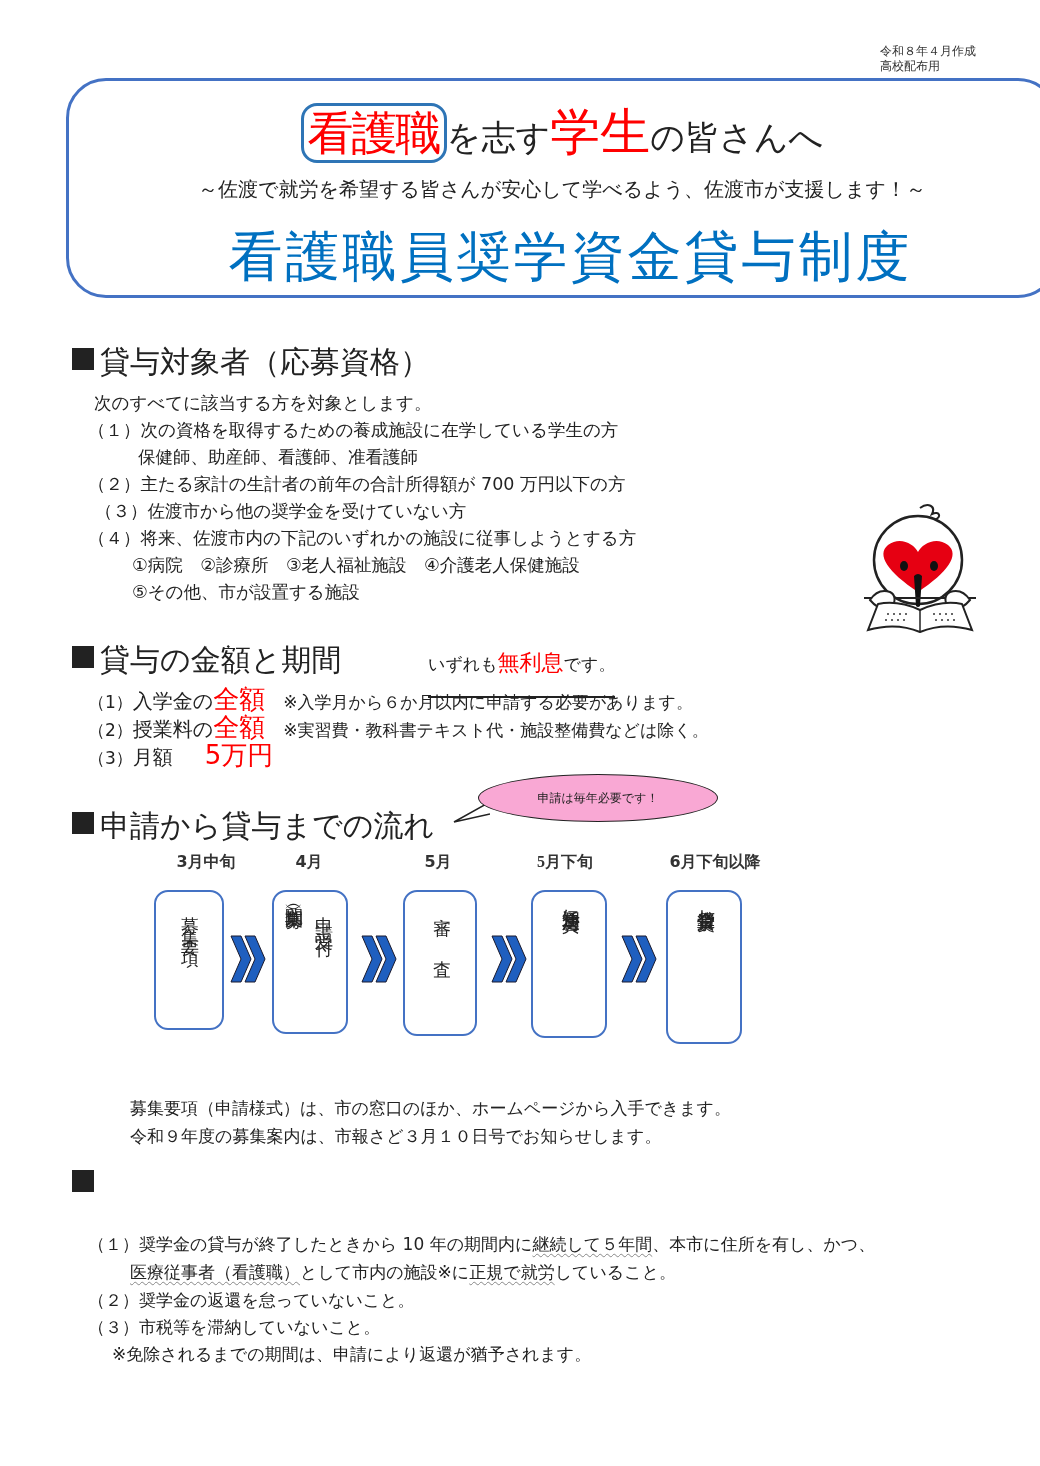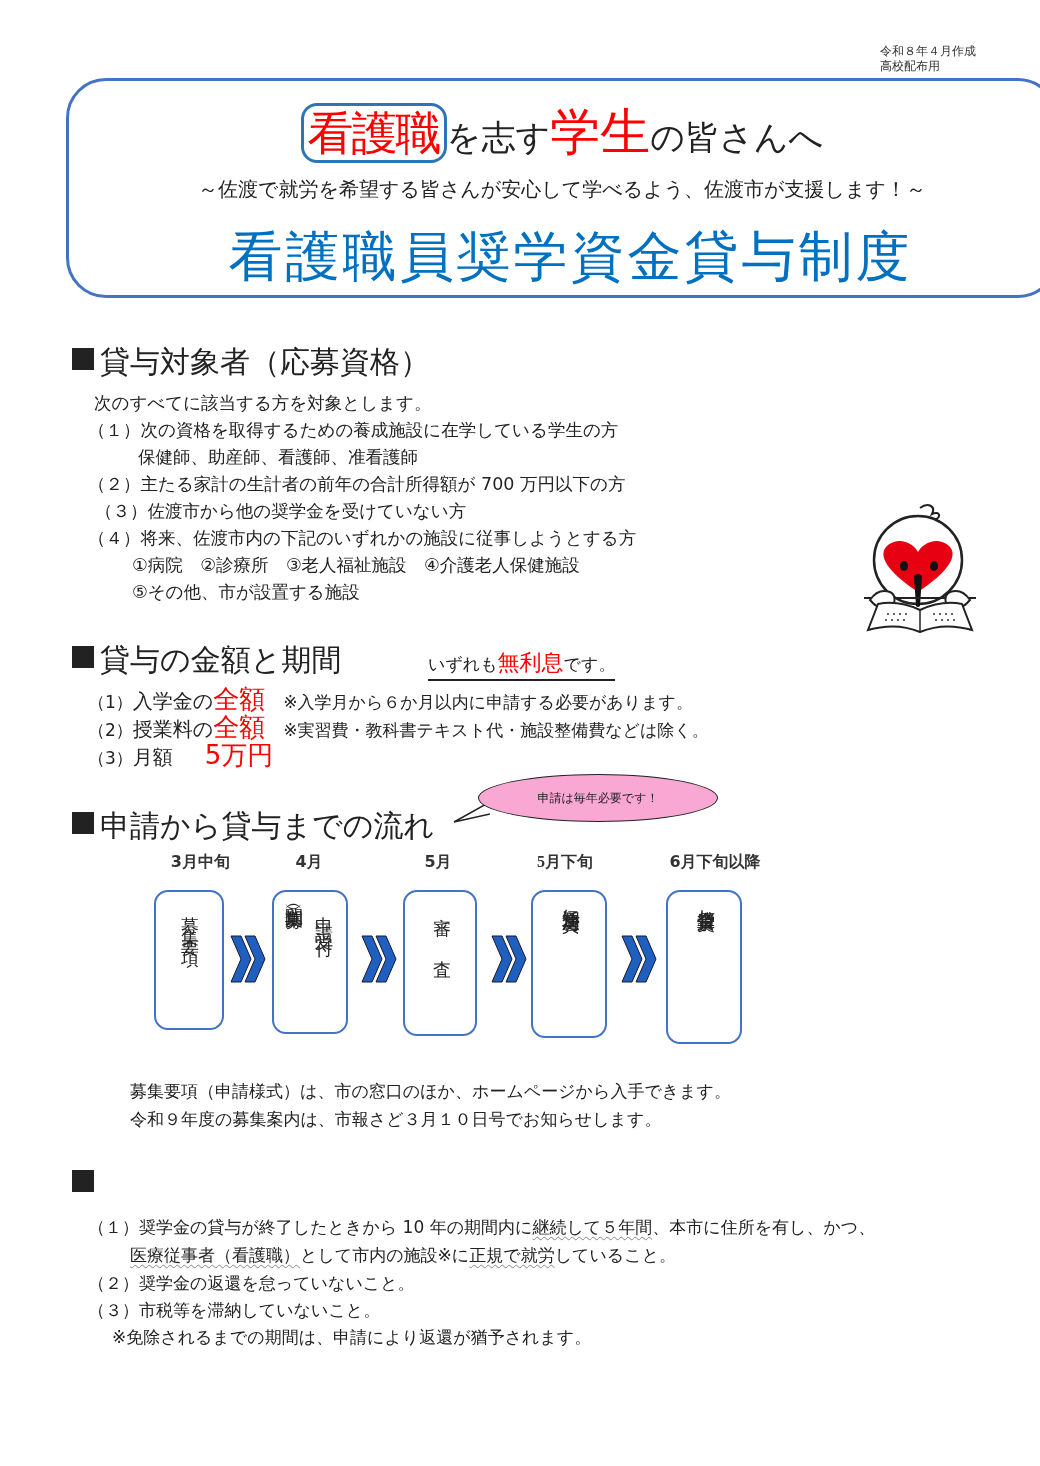--- a/index.html
+++ b/index.html
@@ -14,39 +14,39 @@
   .title-line .badge { font-size: 46px; color: #ff0000; background: #fff; border: 3px solid #2e75b6; border-radius: 16px; padding: 0 4px; letter-spacing: -2px; }
   .title-line .red { font-size: 50px; color: #ff0000; }
   .subtitle { left: 0; right: 0; top: 95px; text-align: center; font-size: 20px; color: #222; white-space: nowrap; }
   .main-title { left: 17px; right: 0; top: 140px; text-align: center; font-size: 54px; color: #0070c0; letter-spacing: 3px; white-space: nowrap; }
 
   .h2 { left: 72px; font-size: 30px; color: #222; white-space: nowrap; }
   .h2 .sq { display: inline-block; width: 22px; height: 22px; background: #222; margin-right: 6px; vertical-align: 2px; }
 
   .p { font-size: 17.5px; color: #222; white-space: nowrap; line-height: 27px; }
 
-  .note-inline { left: 428px; top: 648px; font-size: 17px; white-space: nowrap; border-bottom: 2px solid #222; padding-bottom: 1px; }
+  .note-inline { left: 428px; top: 648px; font-size: 17px; white-space: nowrap; border-bottom: 2px solid #222; padding-bottom: 18px; }
   .note-inline .red { color: #ff0000; font-size: 22px; }
 
   .amount { font-size: 20px; }
   .red { color: #ff0000; }
   .amount .red-big { color: #ff0000; font-size: 26px; }
   .amount .small { font-size: 17px; }
 
   .bubble { left: 478px; top: 774px; width: 240px; height: 48px; border: 1.5px solid #222; border-radius: 50%; background: #f9a8d4; text-align: center; line-height: 46px; font-size: 12px; }
   .bubble-tail { left: 450px; top: 800px; }
 
   .step-label { top: 852px; font-size: 16px; font-weight: bold; color: #333; text-align: center; white-space: nowrap; }
 
   .step-box { top: 890px; border: 2px solid #4472c4; border-radius: 14px; background: #fff; }
   .vtext { writing-mode: vertical-rl; text-orientation: upright; font-size: 18px; color: #222; position: absolute; letter-spacing: 4px; }
 
   .arrow { top: 934px; width: 40px; height: 50px; }
 
-  .foot { font-size: 17px; color: #222; white-space: nowrap; }
+  .foot { font-size: 17px; color: #222; white-space: nowrap; margin-top: 17px; }
   .wavy { text-decoration: underline wavy #888; text-decoration-thickness: 1px; text-underline-offset: 3px; }
 </style>
 </head>
 <body>
 
 <div class="abs meta">
   <div>令和８年４月作成</div>
   <div>高校配布用</div>
 </div>
 
@@ -120,21 +120,21 @@
 </div>
 
 <div class="abs h2" style="top:806px;">
   <span class="sq"></span><span>申請から貸与までの流れ</span>
 </div>
 <svg class="abs bubble-tail" width="40" height="30" viewBox="0 0 40 30">
   <path d="M40 2 L4 22 L40 14" fill="#fff" stroke="#222" stroke-width="1.5"></path>
 </svg>
 <div class="abs bubble">申請は毎年必要です！</div>
 
-<div class="abs step-label" style="left:150px; width:80px;text-align:right;">3月中旬</div>
+<div class="abs step-label" style="left:166px; width:80px;">3月中旬</div>
 <div class="abs step-label" style="left:274px; width:70px;">4月</div>
 <div class="abs step-label" style="left:403px; width:70px;">5月</div>
 <div class="abs step-label" style="left:525px; width:80px;font-family:Liberation Serif, serif;">5月下旬</div>
 <div class="abs step-label" style="left:650px; width:130px;">6月下旬以降</div>
 
 <div class="abs step-box" style="left:154px; width:70px; height:140px;">
   <div class="vtext" style="left:22px; top:10px; letter-spacing:12px;">募集要項</div>
 </div>
 <div class="abs step-box" style="left:272px; width:76px; height:144px;">
   <div class="vtext" style="left:38px; top:10px; letter-spacing:8px;">申請受付</div>

